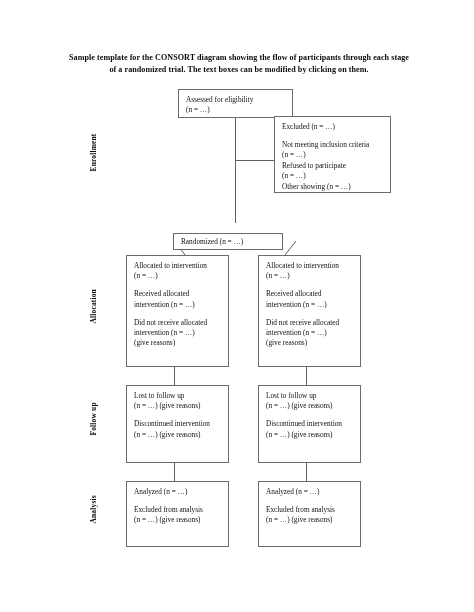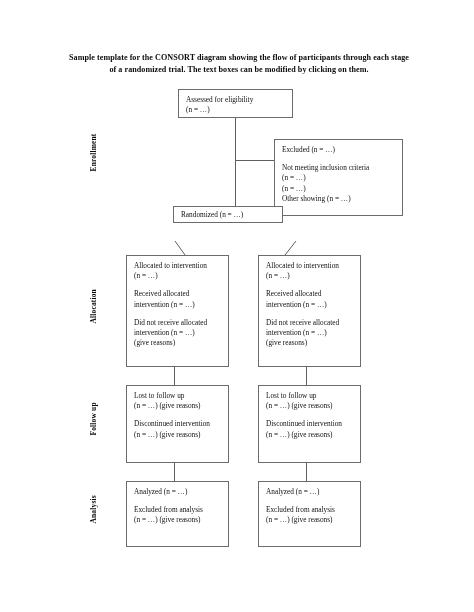--- a/index.html
+++ b/index.html
@@ -141,29 +141,30 @@
   <div class="vline" style="left:306px; top:367px; height:18px;"></div>
 
   <div class="vline" style="left:174px; top:463px; height:18px;"></div>
   <div class="vline" style="left:306px; top:463px; height:18px;"></div>
 
   <div class="box" style="left:178px; top:89px; width:115px; height:29px;">
     <p>Assessed for eligibility</p>
     <p>(n = …)</p>
   </div>
 
-  <div class="box" style="left:274px; top:139px; width:129px; height:77px;">
+  <div class="box" style="left:274px; top:116px; width:117px; height:77px;">
     <p>Excluded (n = …)</p>
     <p class="gap">Not meeting inclusion criteria</p>
     <p>(n = …)</p>
+    <p>Refused to participate</p>
     <p>(n = …)</p>
     <p>Other showing (n = …)</p>
   </div>
 
-  <div class="box center-line" style="left:173px; top:206px; width:110px; height:17px;">
+  <div class="box center-line" style="left:173px; top:233px; width:110px; height:17px;">
     <p>Randomized (n = …)</p>
   </div>
 
   <div class="box" style="left:126px; top:255px; width:103px; height:112px;">
     <p>Allocated to intervention</p>
     <p>(n = …)</p>
     <p class="gap">Received allocated</p>
     <p>intervention (n = …)</p>
     <p class="gap">Did not receive allocated</p>
     <p>intervention (n = …)</p>

